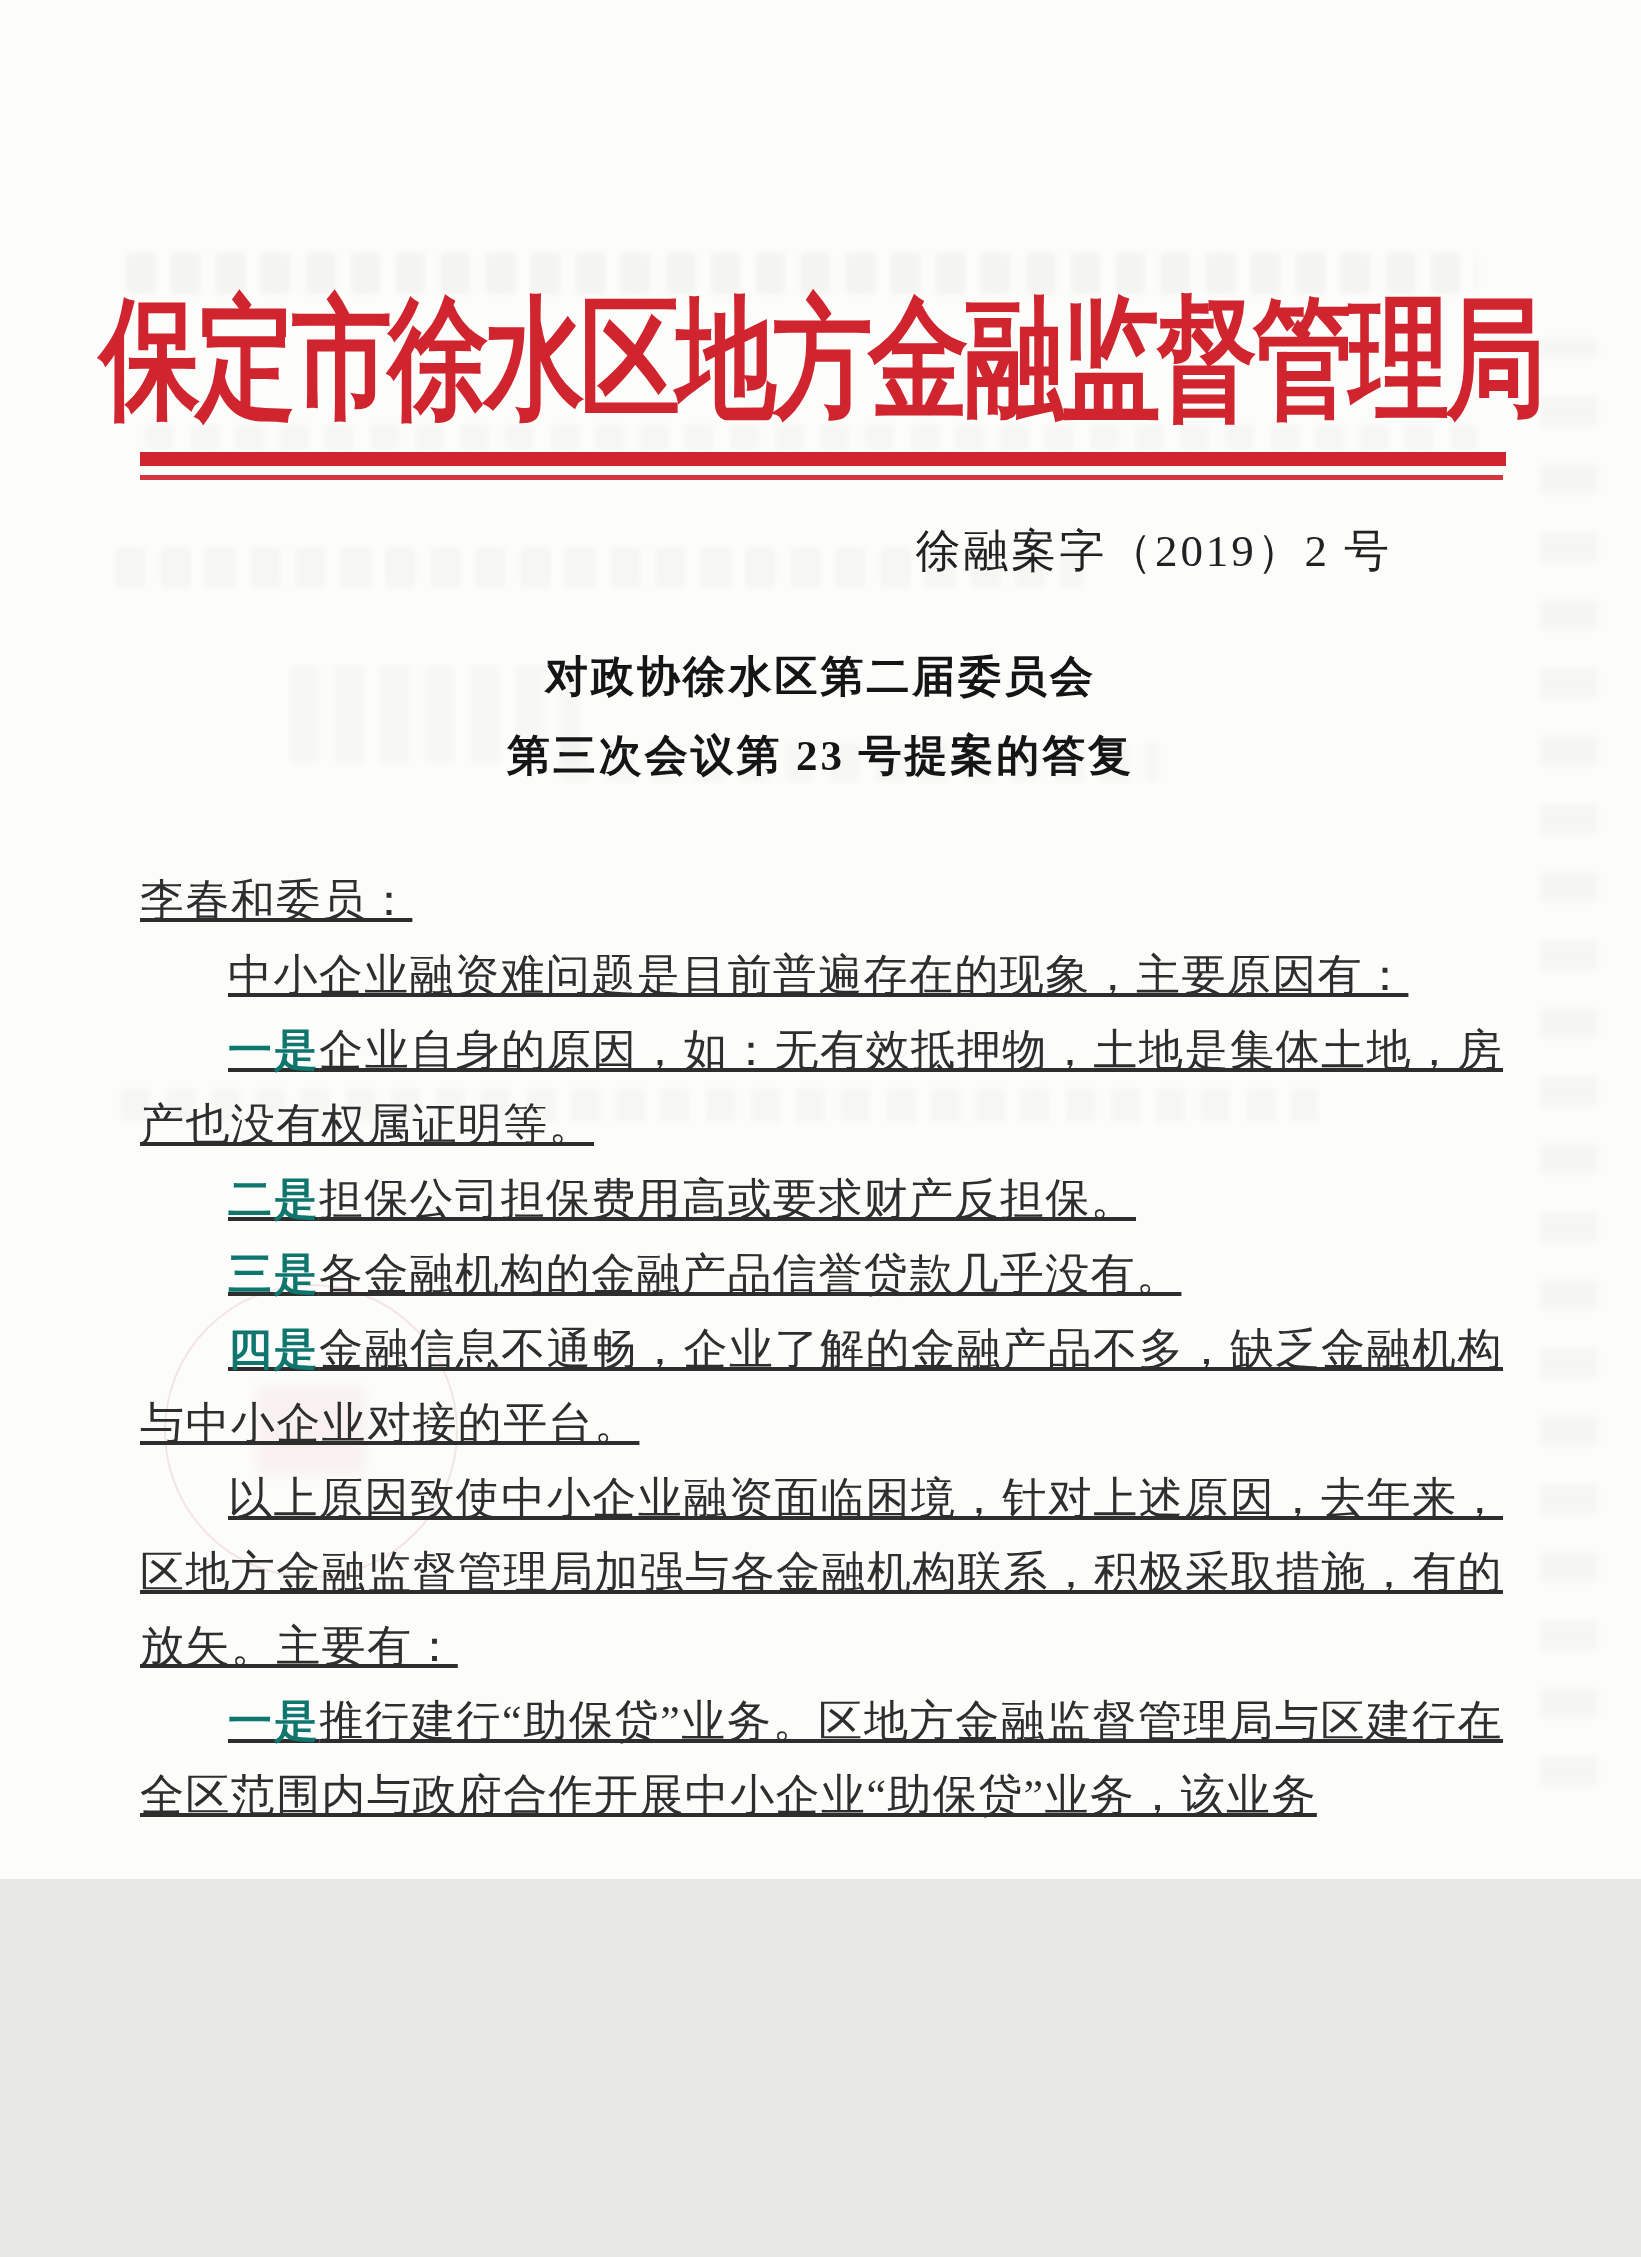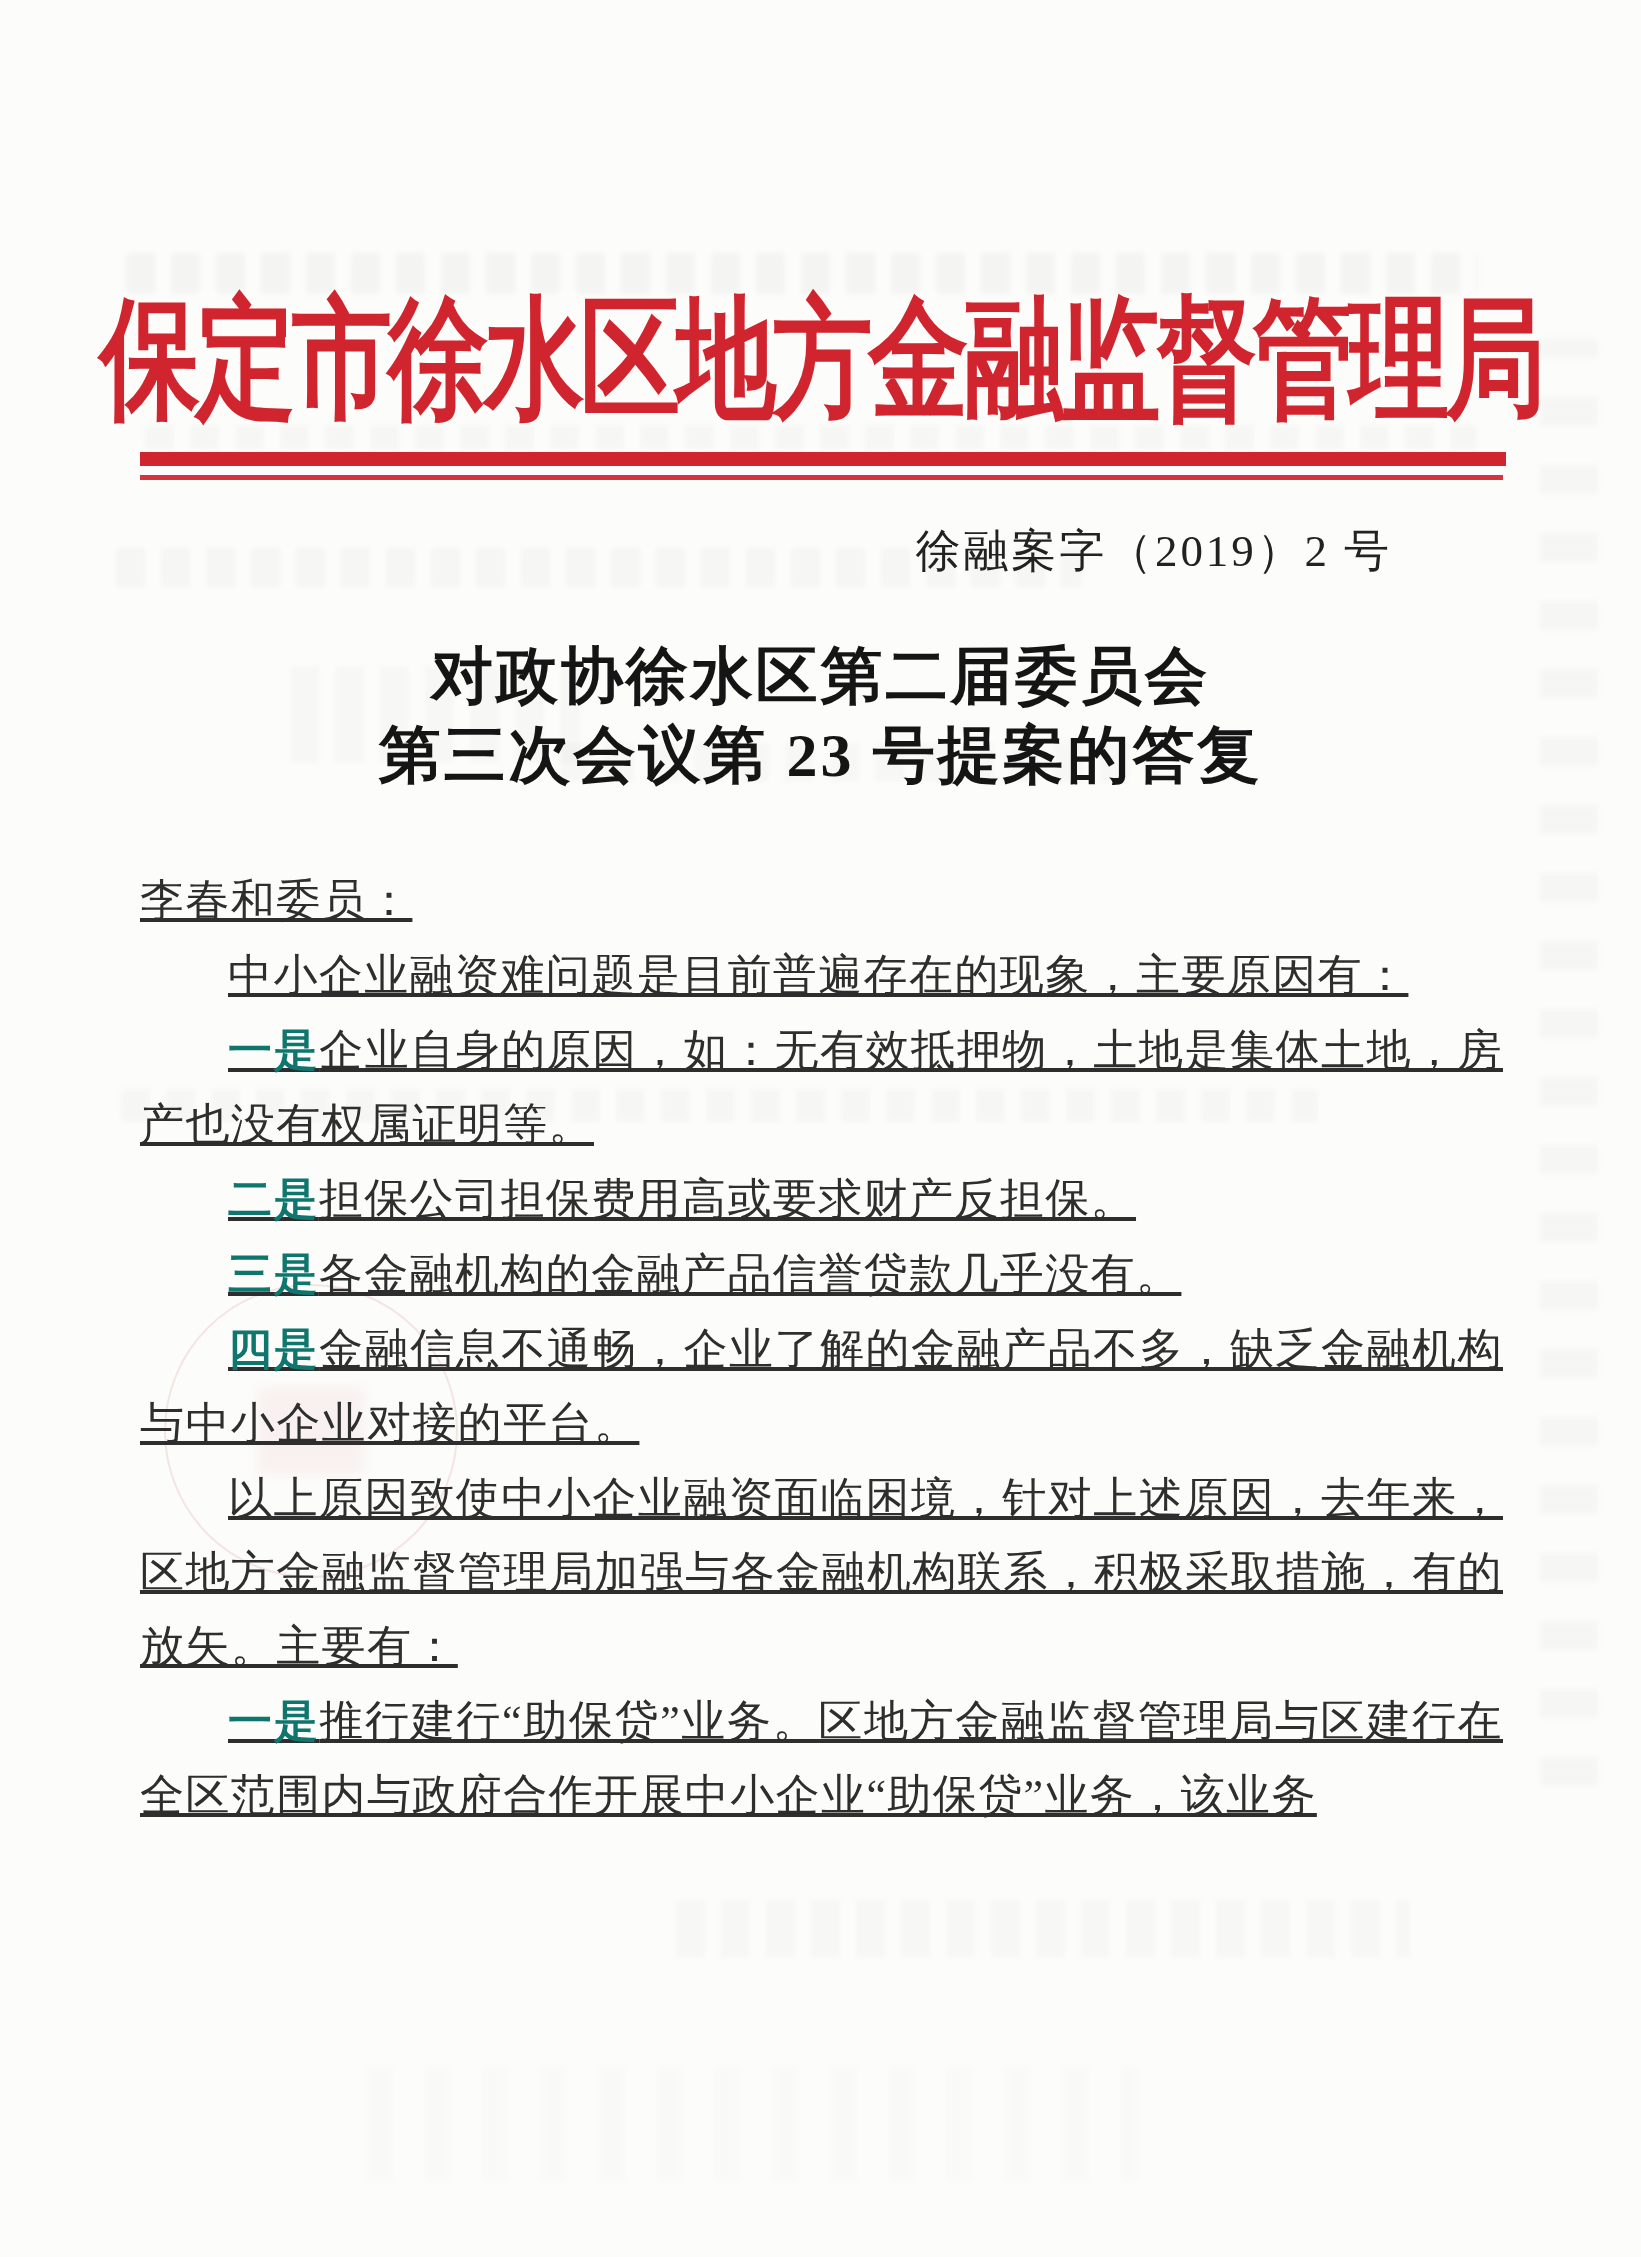--- a/index.html
+++ b/index.html
@@ -1,18 +1,18 @@
 <!DOCTYPE html>
 <html style="--red: #d0252f;"><head>
 <meta charset="utf-8">
 <style>
   html,body{margin:0;padding:0;background:#e8e8e6;}
   .page{
     position:relative;
-    width:1641px;height:2257px;
+    width:1641px;height:1879px;
     margin:0 auto;
     background:#fcfcfa;
     overflow:hidden;
     font-family:"Liberation Serif","DejaVu Serif",serif;
     color:#2c2c2c;
   }
   
   .ghost{
     position:absolute;
     background:repeating-linear-gradient(90deg, rgba(110,110,115,0.10) 0 29px, rgba(110,110,115,0.0) 29px 45px);
@@ -56,21 +56,21 @@
     font-size:45px;
     letter-spacing:2.9px;
     color:#222;
     white-space:nowrap;
   }
   .title{
     position:absolute;left:0;top:637px;width:1641px;
     text-align:center;
     font-weight:bold;
     color:#151515;
-    font-size:62px;
+    font-size:43px;
     line-height:79px;
     letter-spacing:2.9px;
   }
   .stamp{
     position:absolute;
     left:164px;top:1284px;width:290px;height:290px;
     border:2.9px solid rgba(205,110,110,0.16);
     border-radius:50%;
     pointer-events:none;
   }

